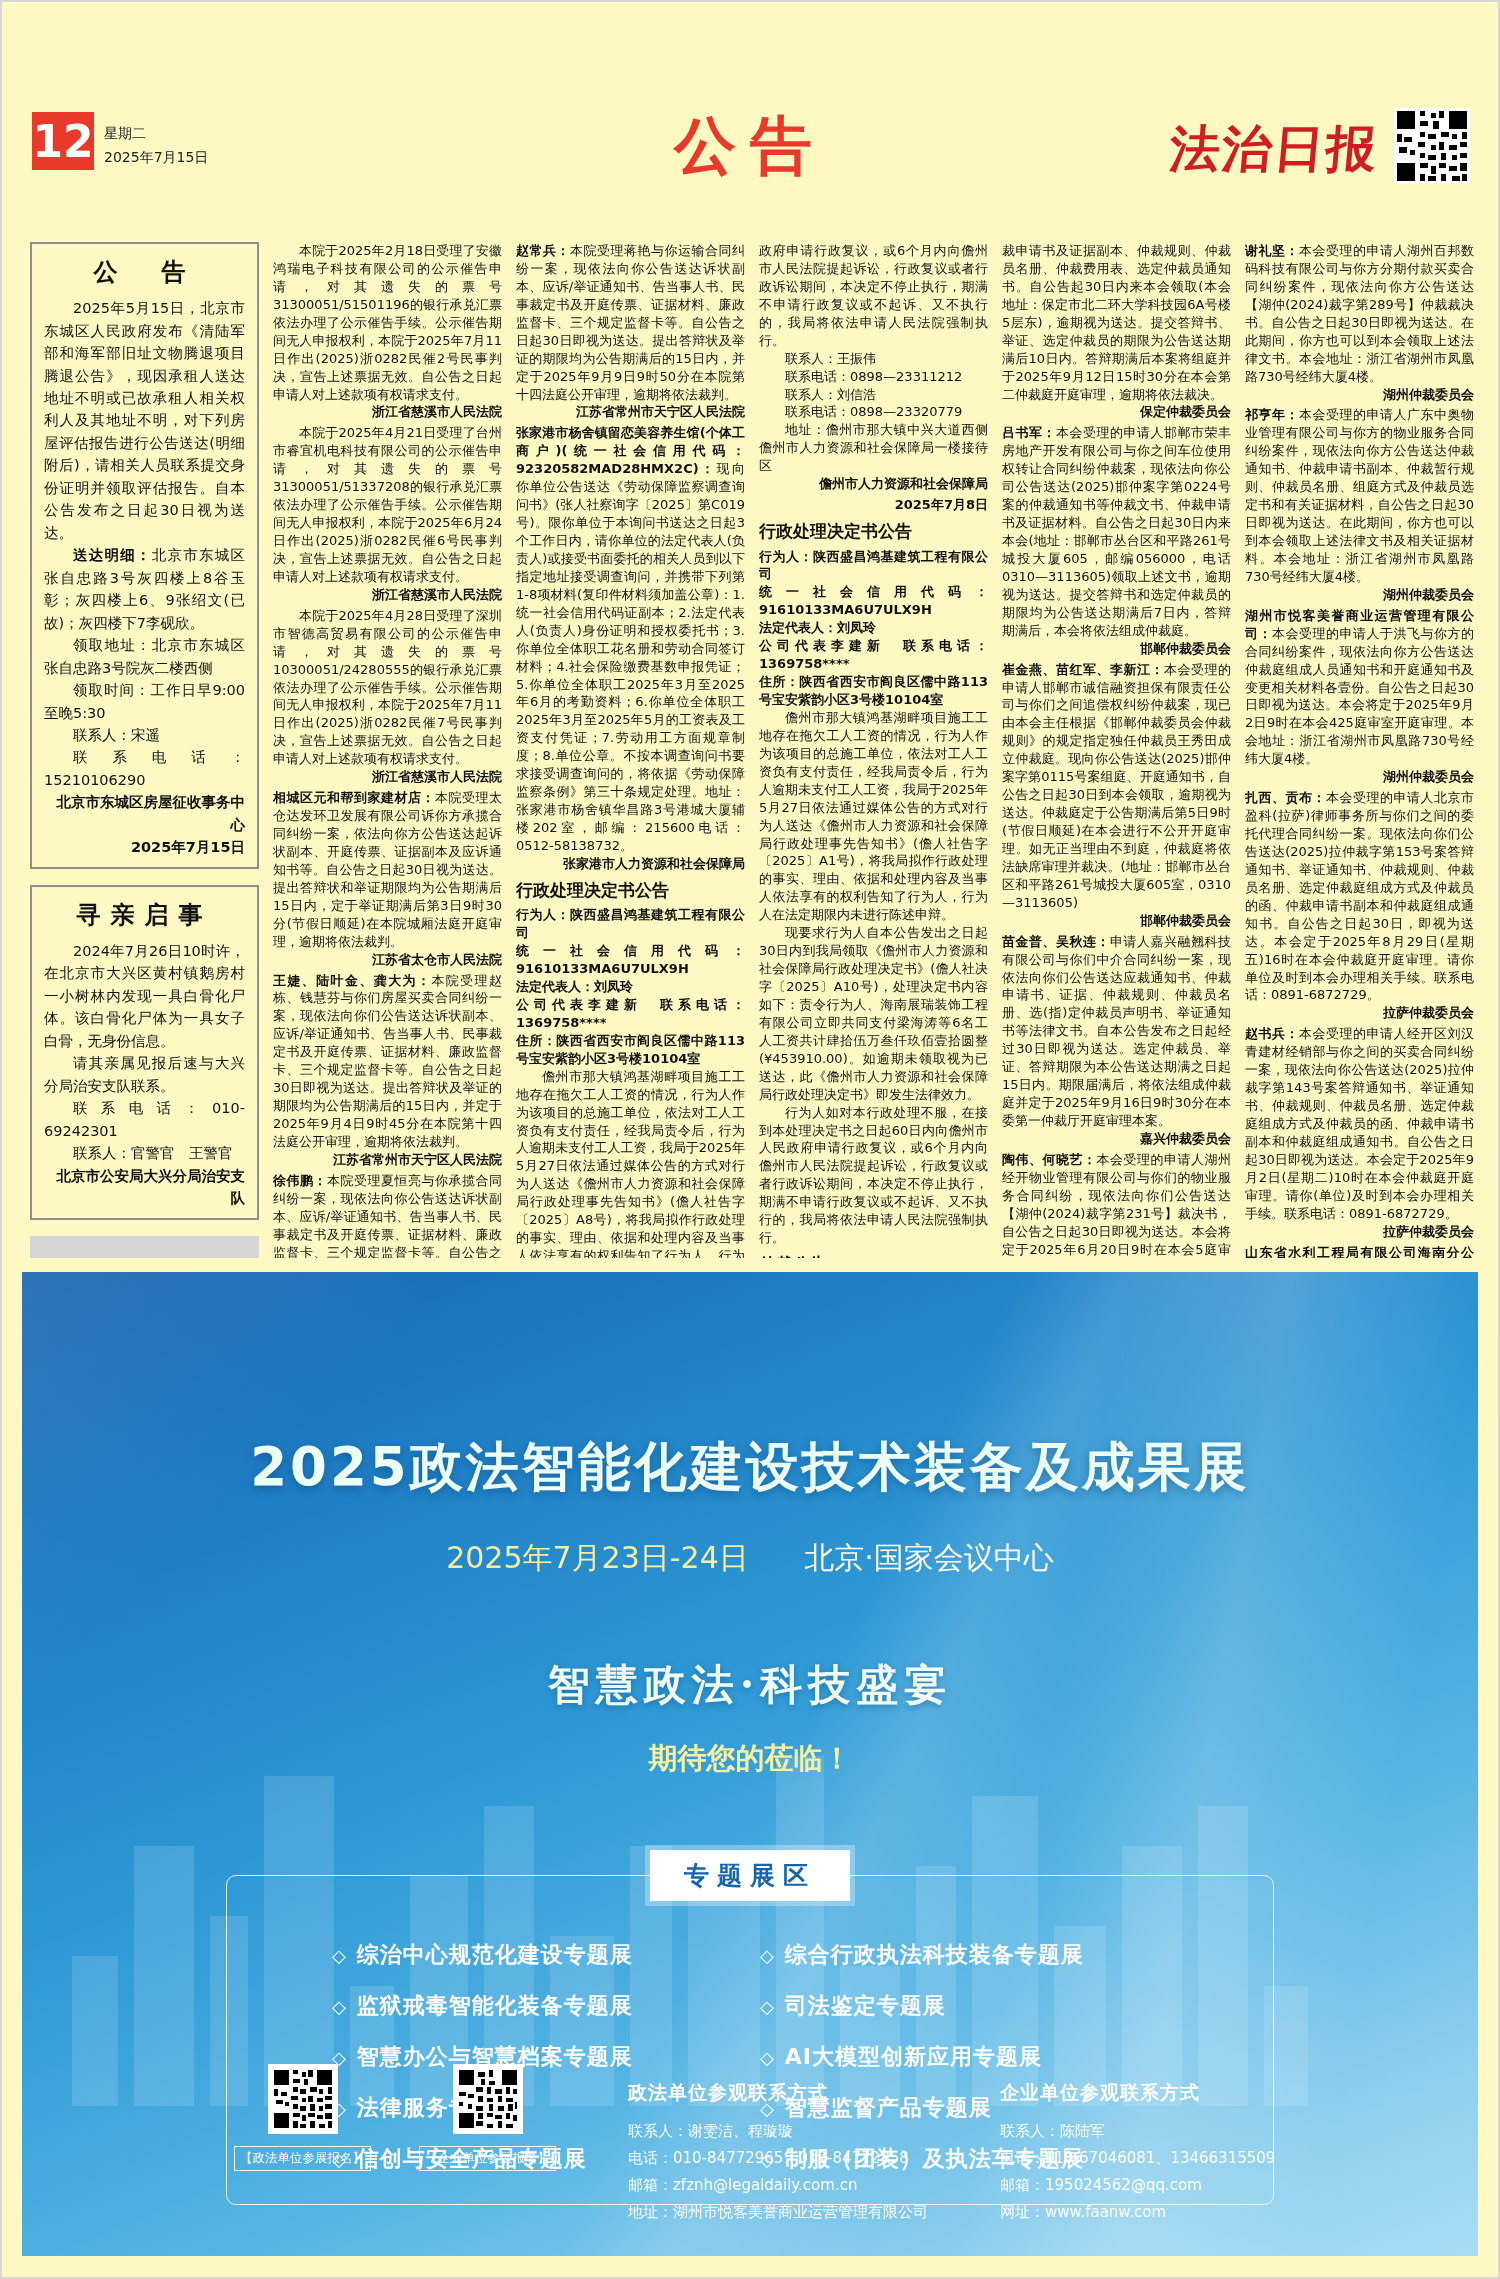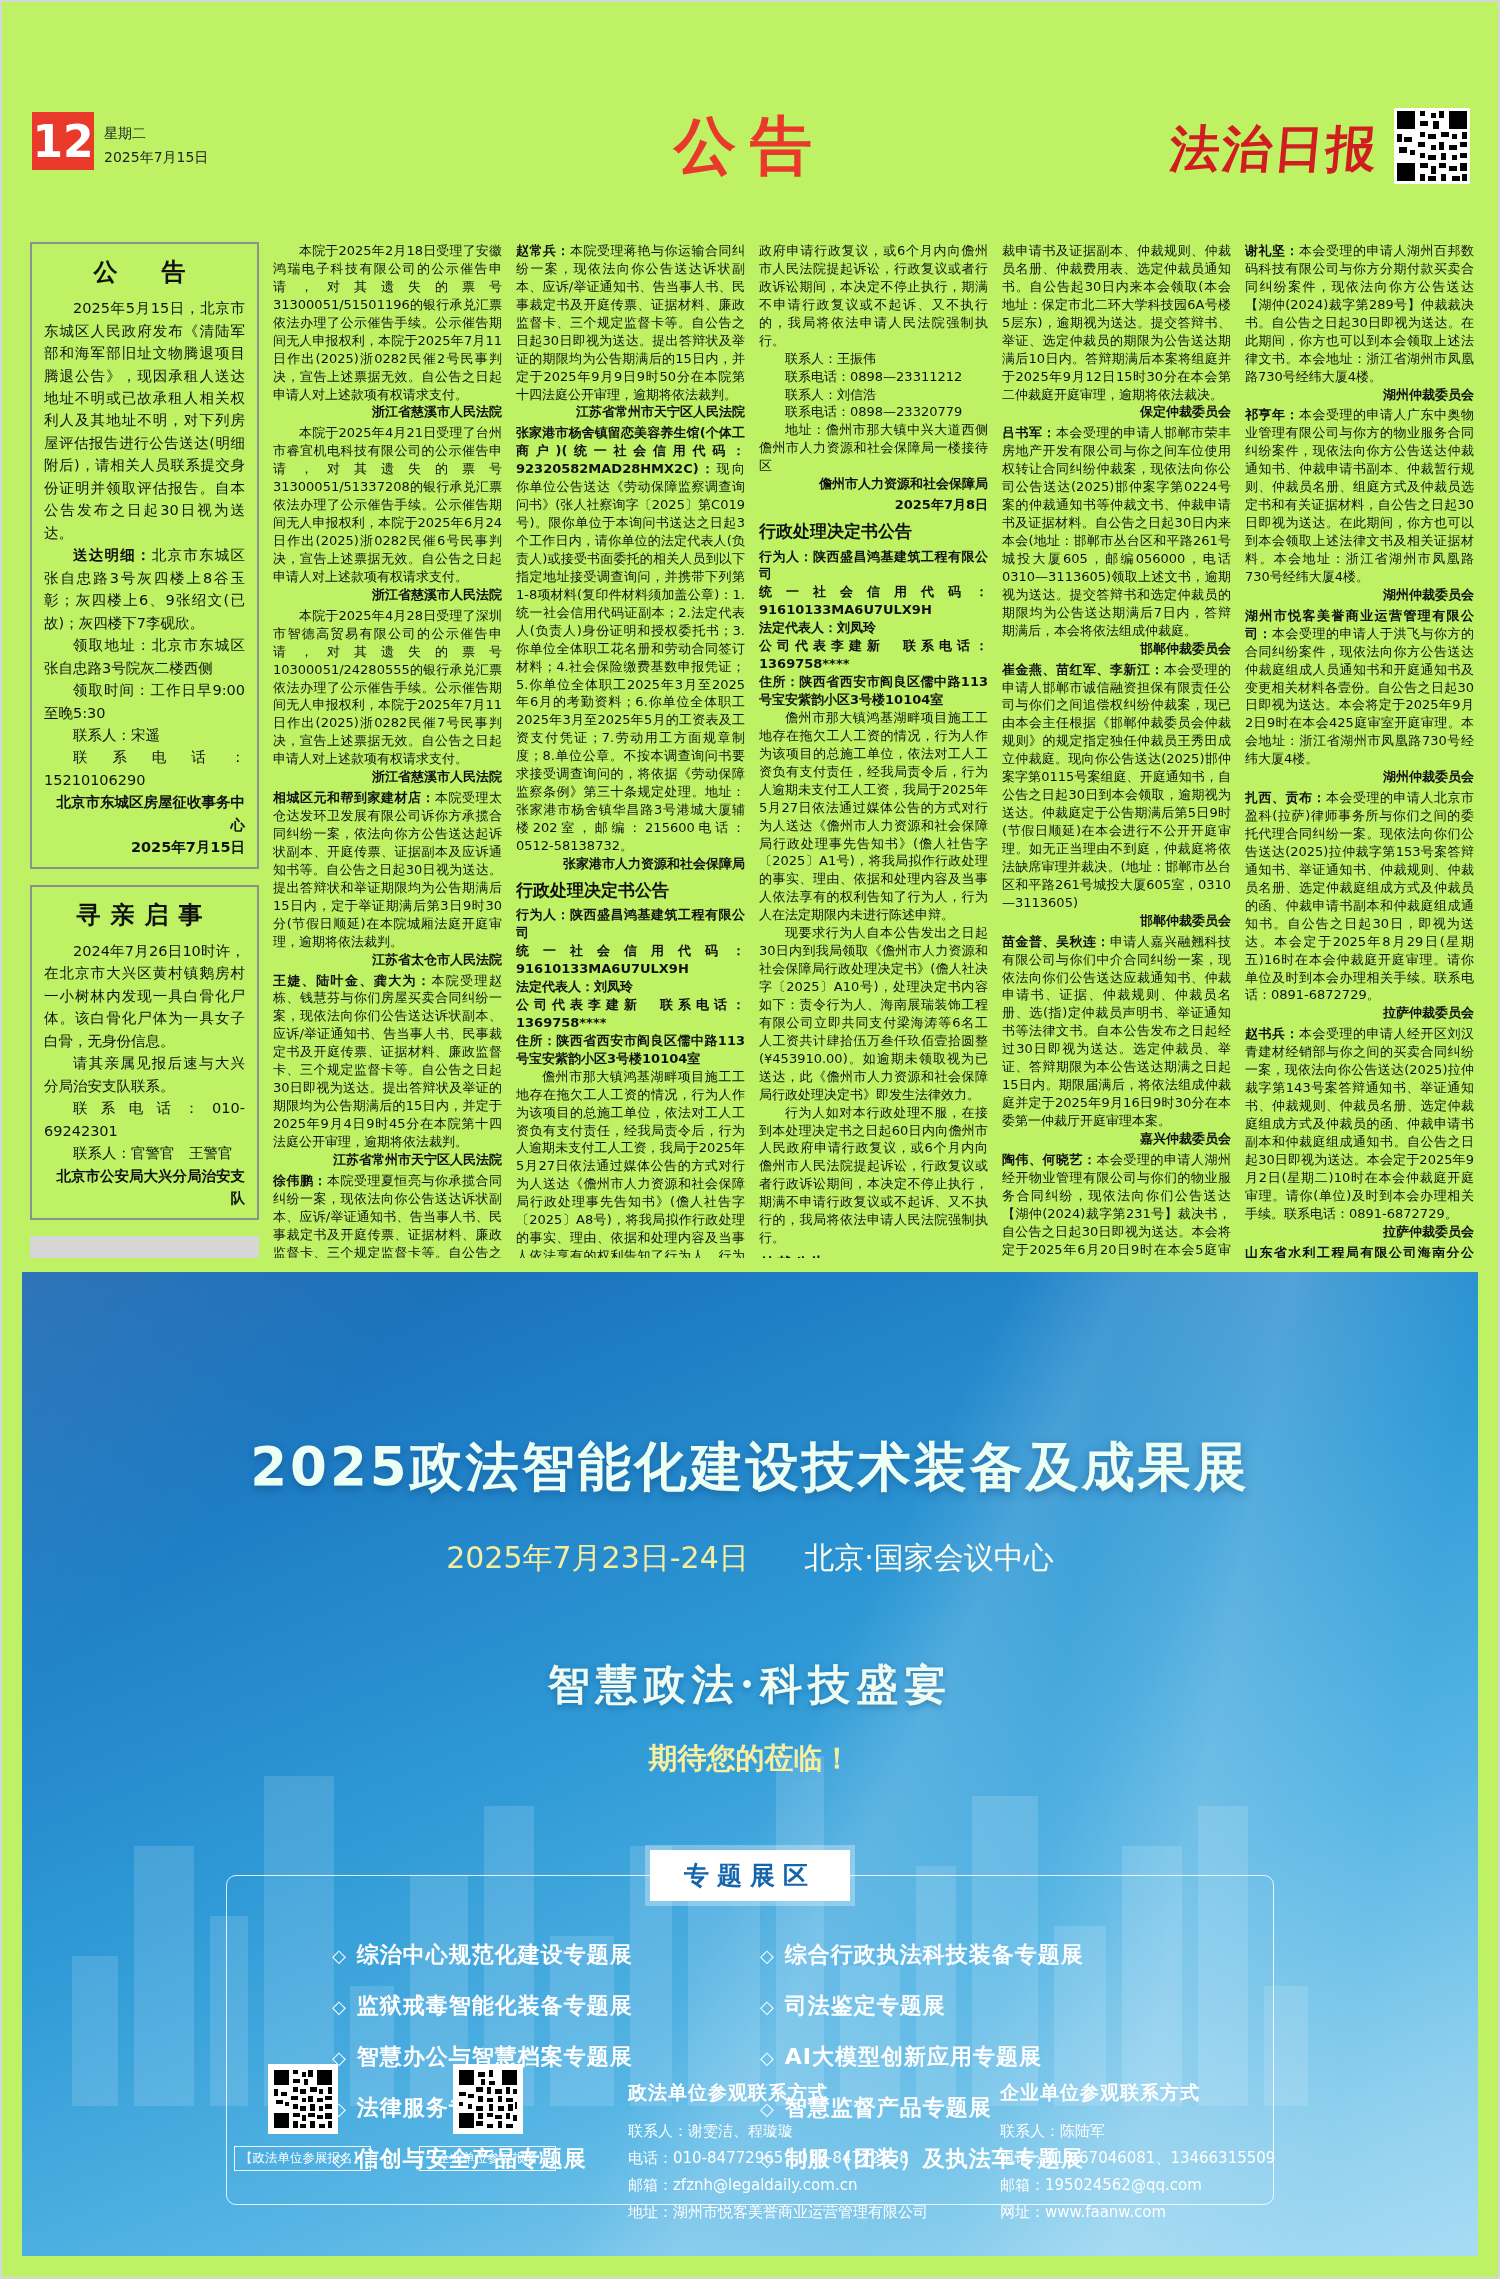--- a/index.html
+++ b/index.html
@@ -1,17 +1,17 @@
 <!DOCTYPE html>
 <html><head>
 <meta charset="utf-8">
 <style>
   * { margin:0; padding:0; box-sizing:border-box; }
   body { background:#e9e9e9; font-family:"DejaVu Sans","Liberation Sans",sans-serif; }
-  .page { position:relative; width:1500px; height:2279px; margin:0 auto; background:#bef264; border:2px solid #d7d7d7; overflow:hidden; color:#111; }
+  .page { position:relative; width:1500px; height:2279px; margin:0 auto; background:#fef9c3; border:2px solid #d7d7d7; overflow:hidden; color:#111; }
 
   
   .pagenum-box { position:absolute; left:30px; top:110px; width:62px; height:58px; background:#e8392b; color:#fff; font-size:44px; font-weight:bold; display:flex; align-items:center; justify-content:center; }
   .dateinfo { position:absolute; left:102px; top:120px; font-size:14px; line-height:1.7; color:#222; }
   .page-title { position:absolute; left:0; right:0; top:102px; text-align:center; color:#e8392b; font-size:62px; font-weight:900; letter-spacing:14px; }
   .masthead { position:absolute; right:120px; top:114px; color:#cf1d20; font-size:50px; font-weight:bold; font-family:"DejaVu Serif","Liberation Serif",serif; transform:skewX(-5deg); letter-spacing:2px; }
   .head-qr { position:absolute; right:28px; top:106px; width:76px; height:76px; background:#fff; }
 
   
   .cols { position:absolute; top:240px; left:28px; width:1444px; height:1016px; display:flex; gap:14px; }

